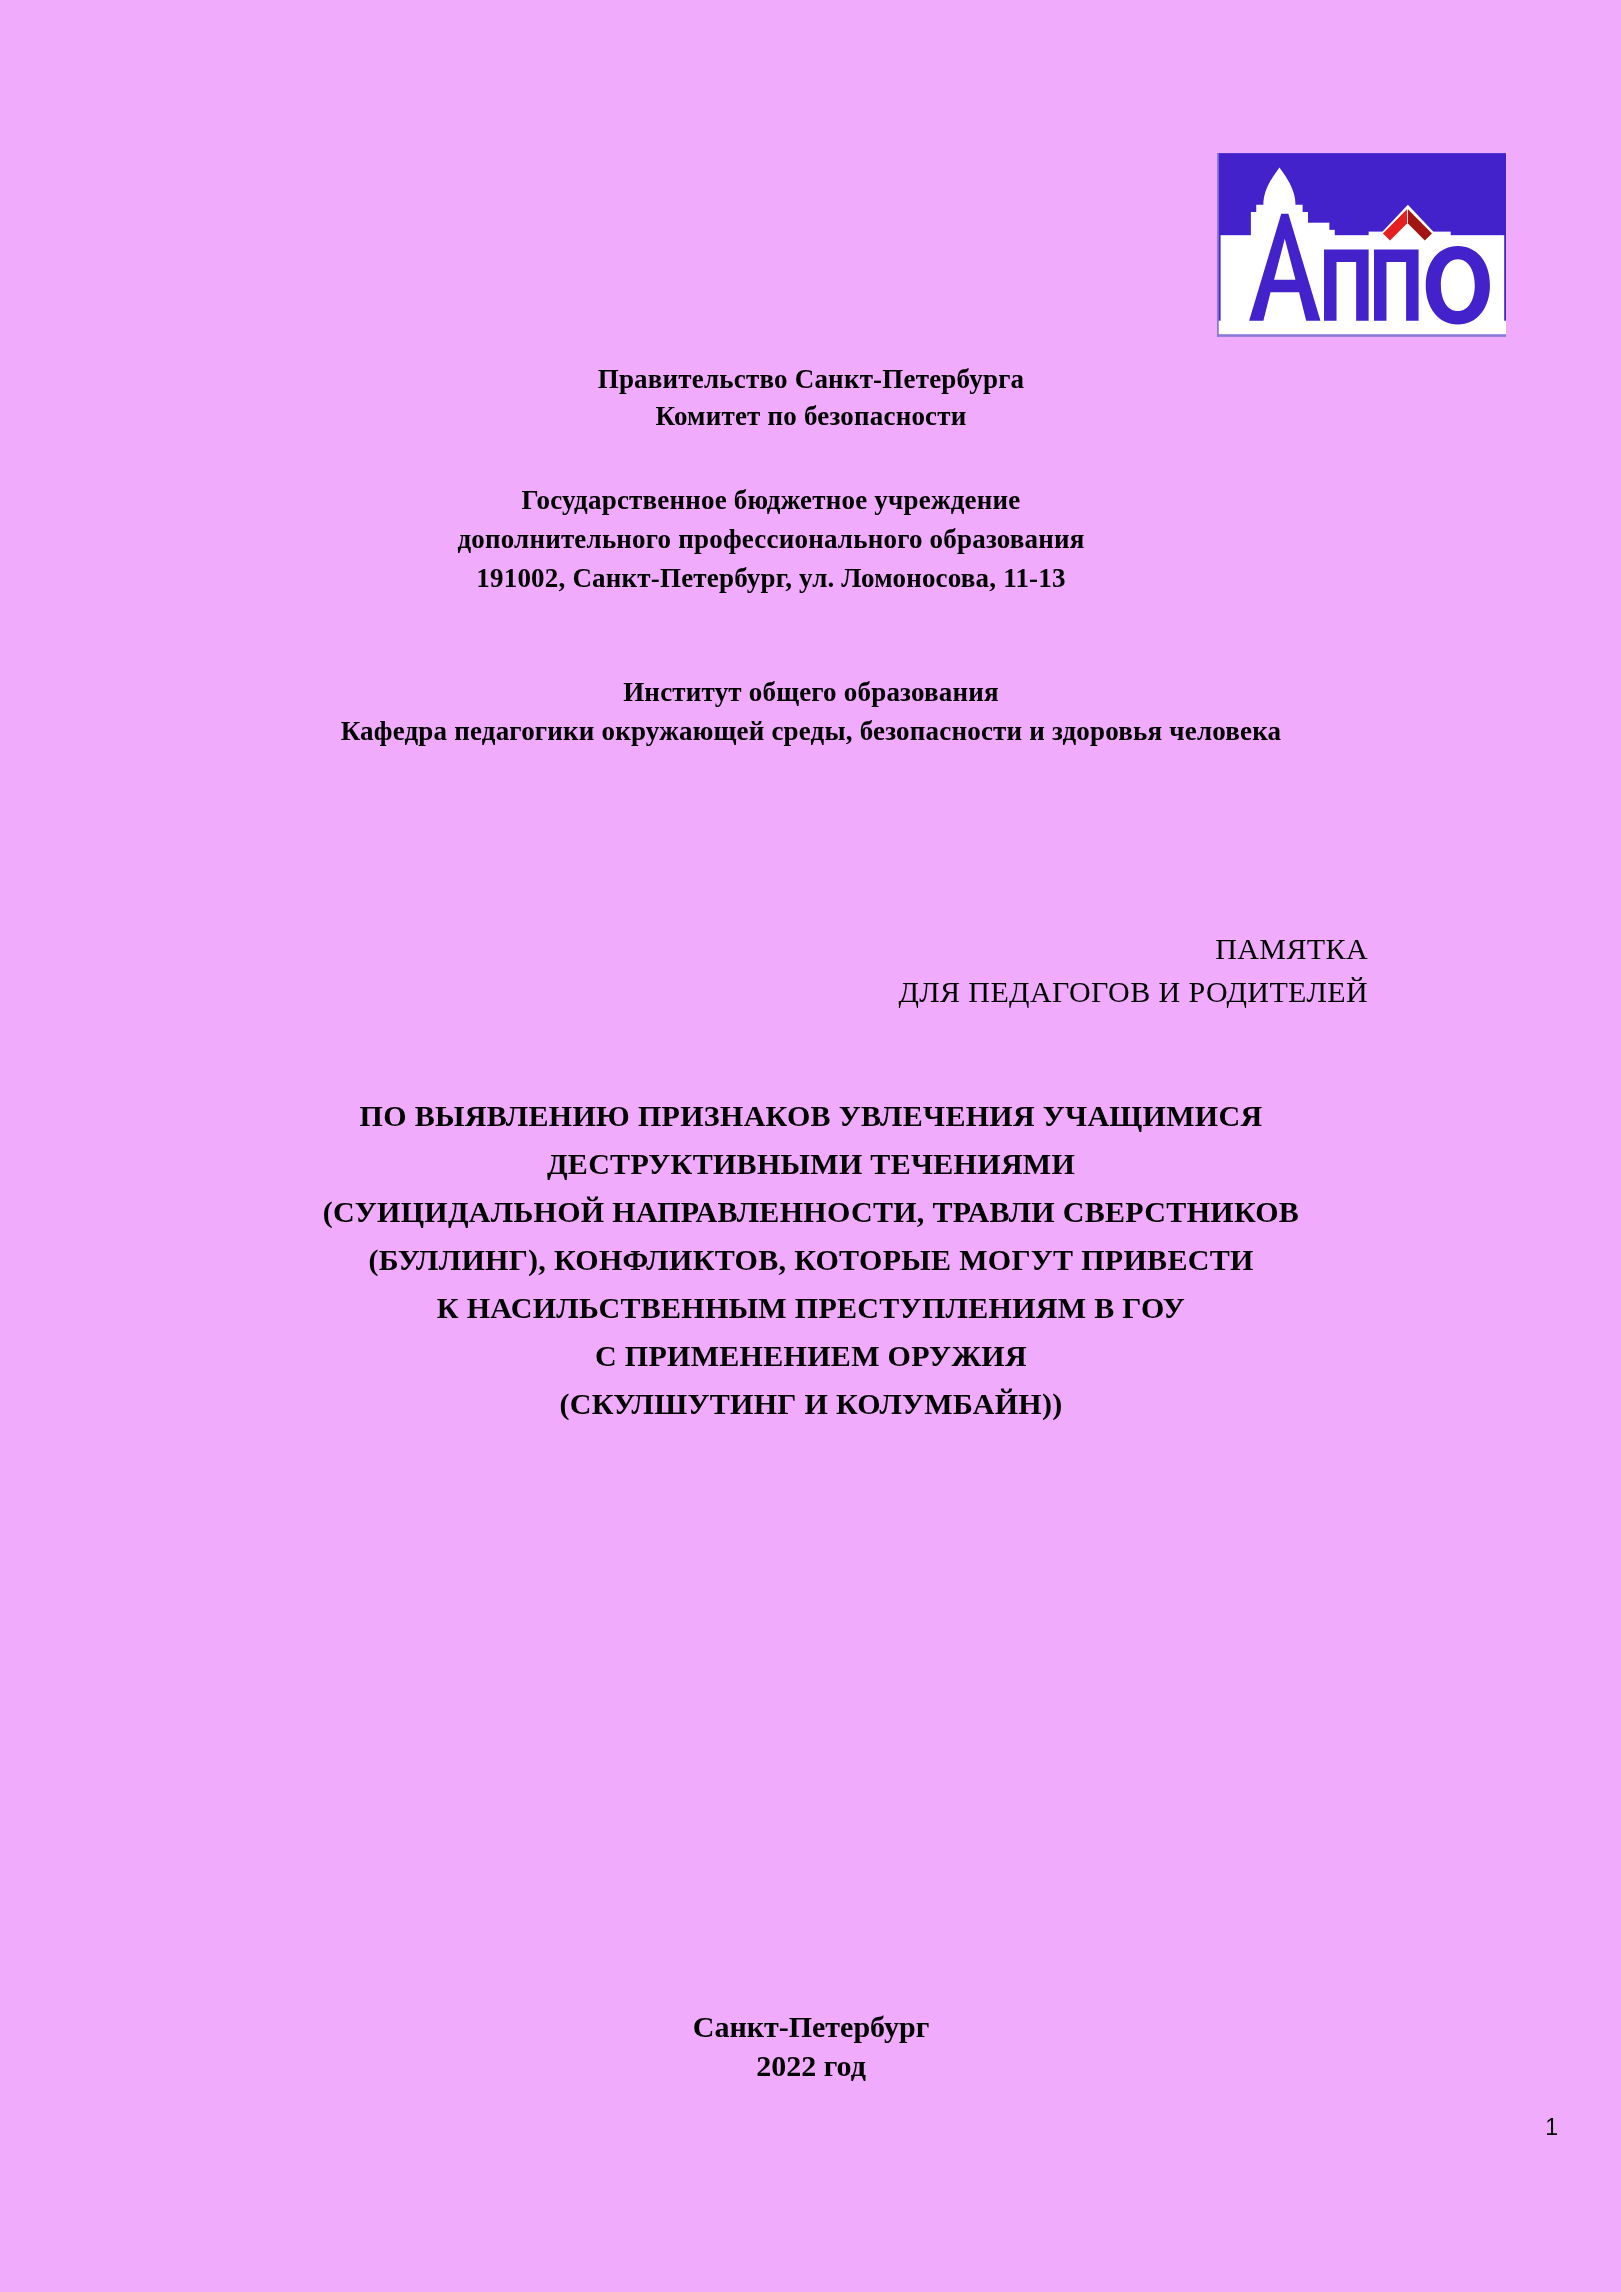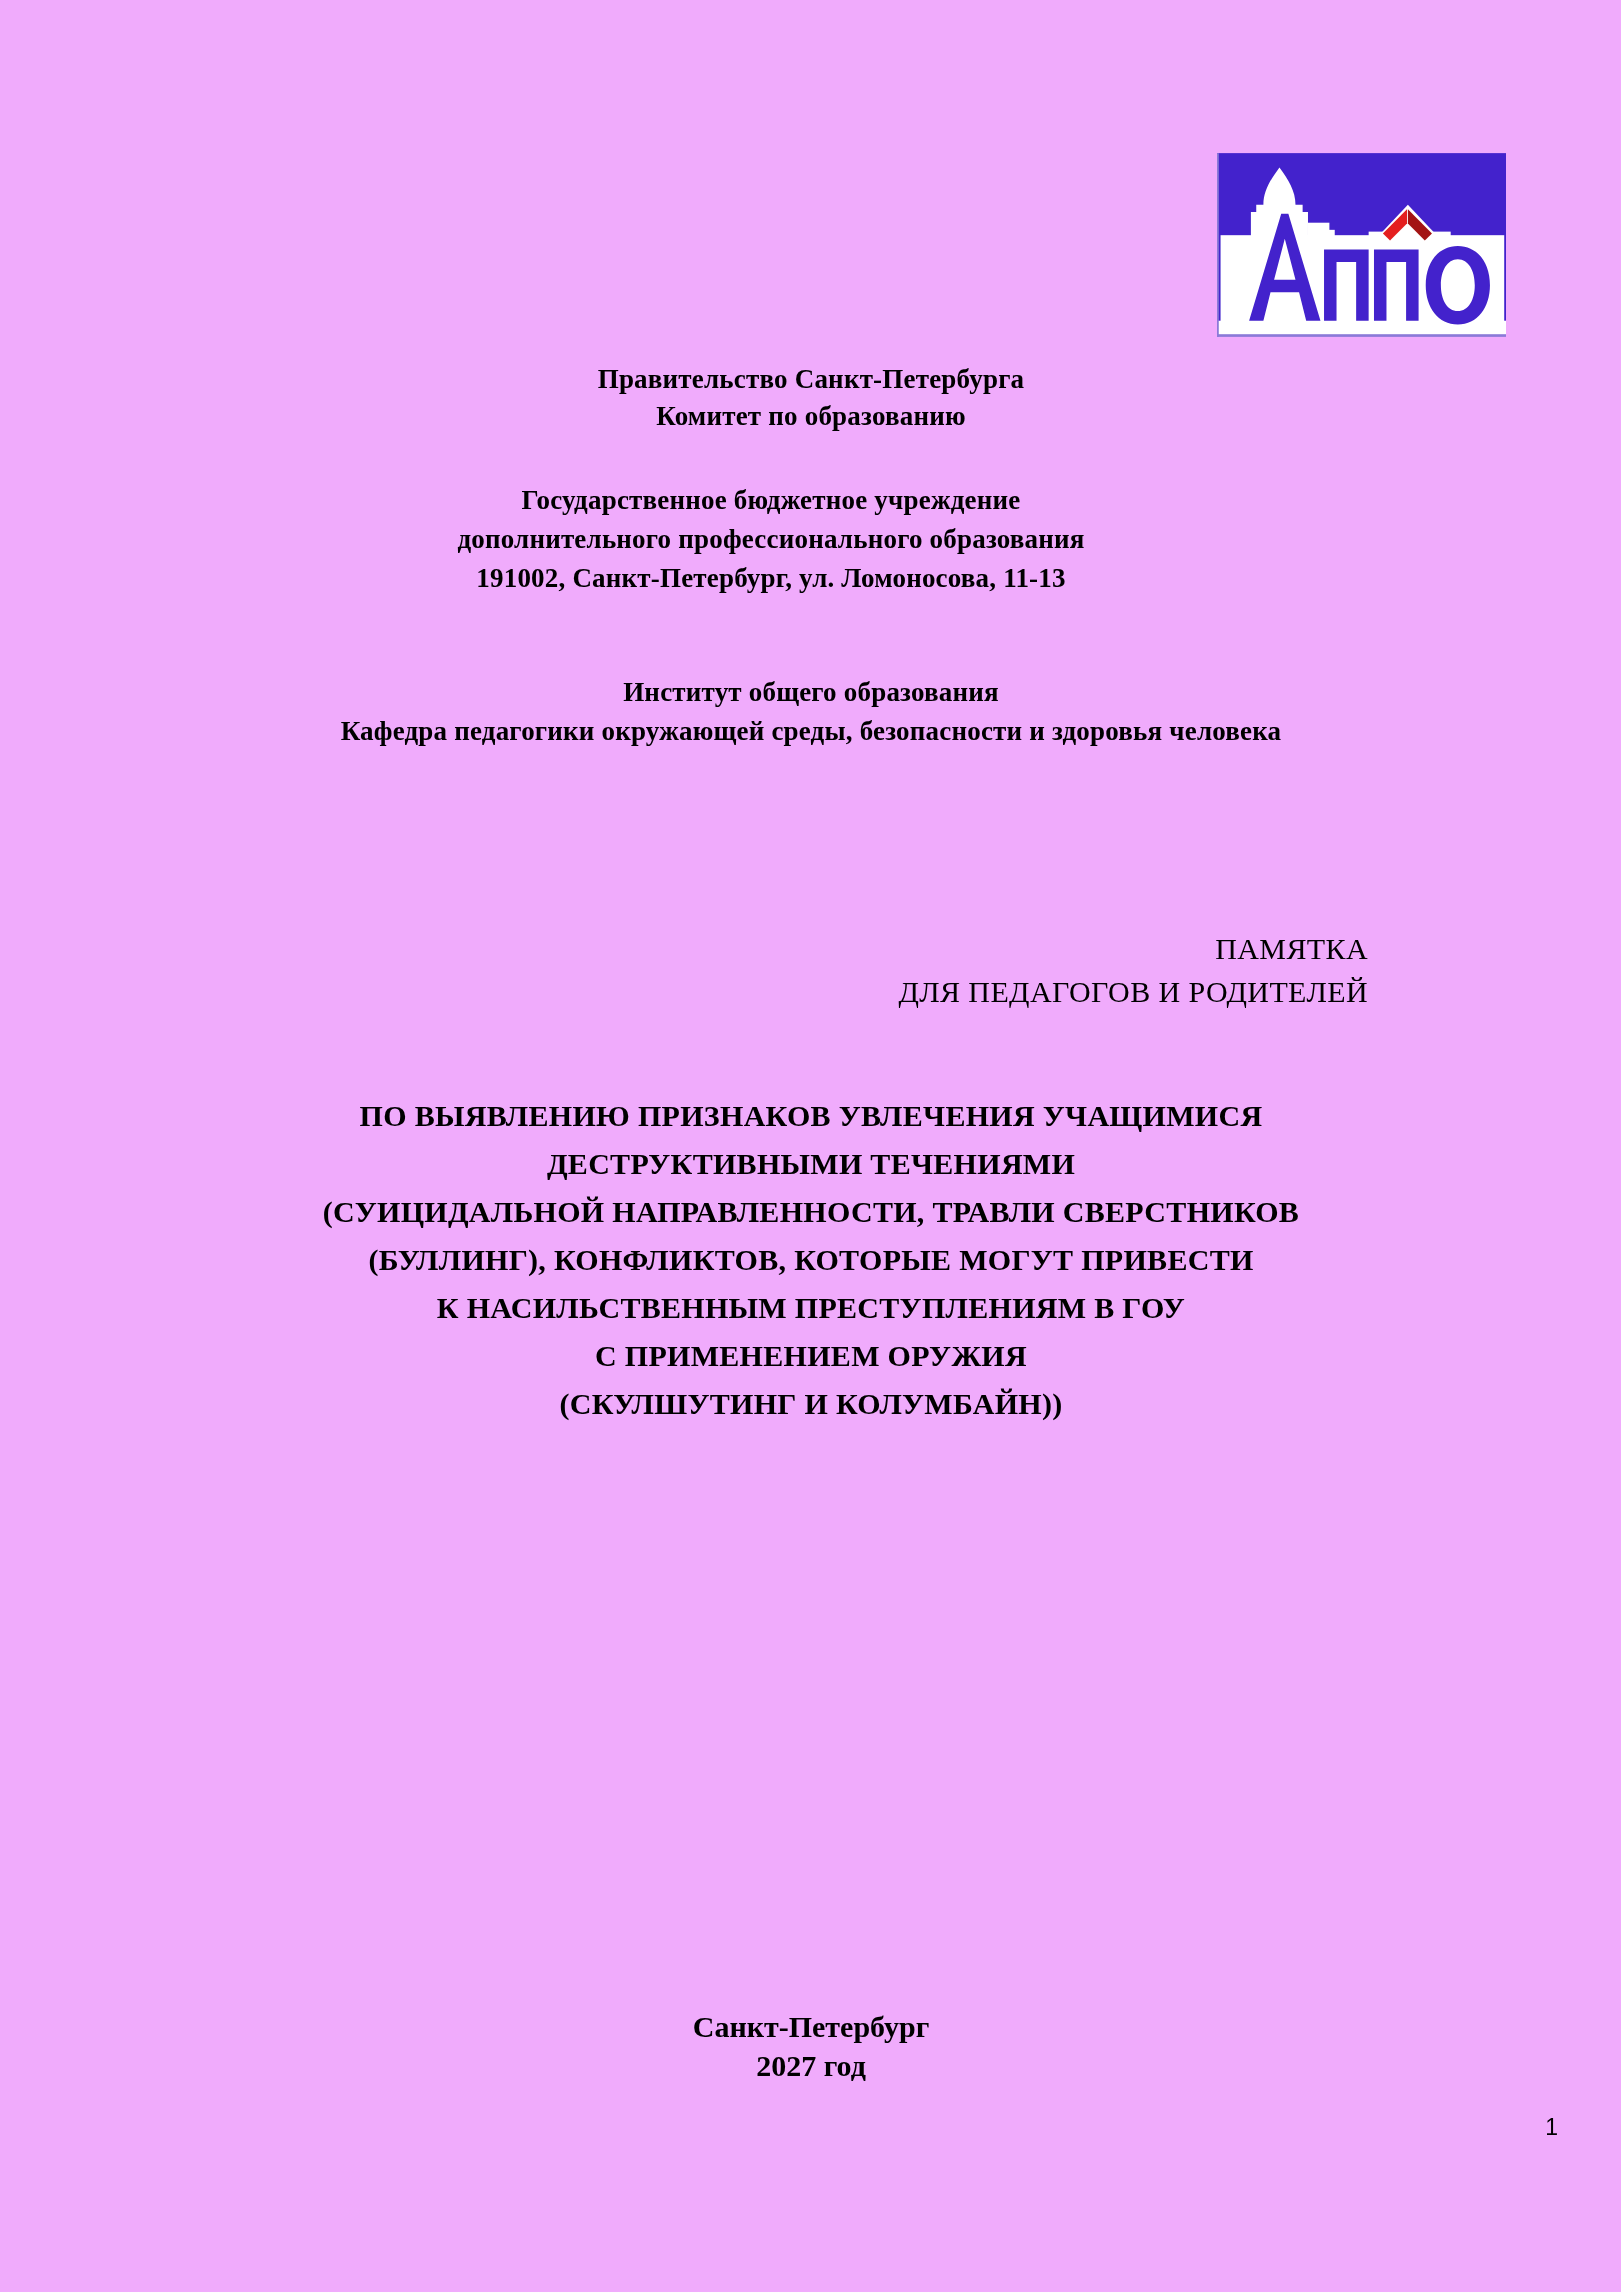--- a/index.html
+++ b/index.html
@@ -167,21 +167,21 @@
 
         <path d="M176 108 L176 188 L190 188 L190 122 L212 122 L212 188 L226 188 L226 108 Z"></path>
 
         <path d="M270 104 C292 104 306 123 306 148 C306 173 292 192 270 192 C248 192 234 173 234 148 C234 123 248 104 270 104 Z M270 119 C258 119 251 132 251 148 C251 164 258 177 270 177 C282 177 289 164 289 148 C289 132 282 119 270 119 Z"></path>
       </g>
     </svg>
   </div>
 
   <div class="header-block">
     <div class="gov-line">Правительство Санкт-Петербурга</div>
-    <div class="gov-line">Комитет по образованию</div>
+    <div class="gov-line">Комитет по безопасности</div>
   </div>
 
   <div class="org-block">
     <div class="org-line">Государственное бюджетное учреждение</div>
     <div class="org-line">дополнительного профессионального образования</div>
     <div class="org-line">191002, Санкт-Петербург, ул. Ломоносова, 11-13</div>
   </div>
 
   <div class="dept-block">
     <div class="dept-line">Институт общего образования</div>
@@ -198,19 +198,19 @@
     <div class="title-line">ДЕСТРУКТИВНЫМИ ТЕЧЕНИЯМИ</div>
     <div class="title-line">(СУИЦИДАЛЬНОЙ НАПРАВЛЕННОСТИ, ТРАВЛИ СВЕРСТНИКОВ</div>
     <div class="title-line">(БУЛЛИНГ), КОНФЛИКТОВ, КОТОРЫЕ МОГУТ ПРИВЕСТИ</div>
     <div class="title-line">К НАСИЛЬСТВЕННЫМ ПРЕСТУПЛЕНИЯМ В ГОУ</div>
     <div class="title-line">С ПРИМЕНЕНИЕМ ОРУЖИЯ</div>
     <div class="title-line">(СКУЛШУТИНГ И КОЛУМБАЙН))</div>
   </div>
 
   <div class="footer-block">
     <div class="footer-line">Санкт-Петербург</div>
-    <div class="footer-line">2027 год</div>
+    <div class="footer-line">2022 год</div>
   </div>
 
   <div class="page-number">1</div>
 
 </div>
 
 
 </body></html>

